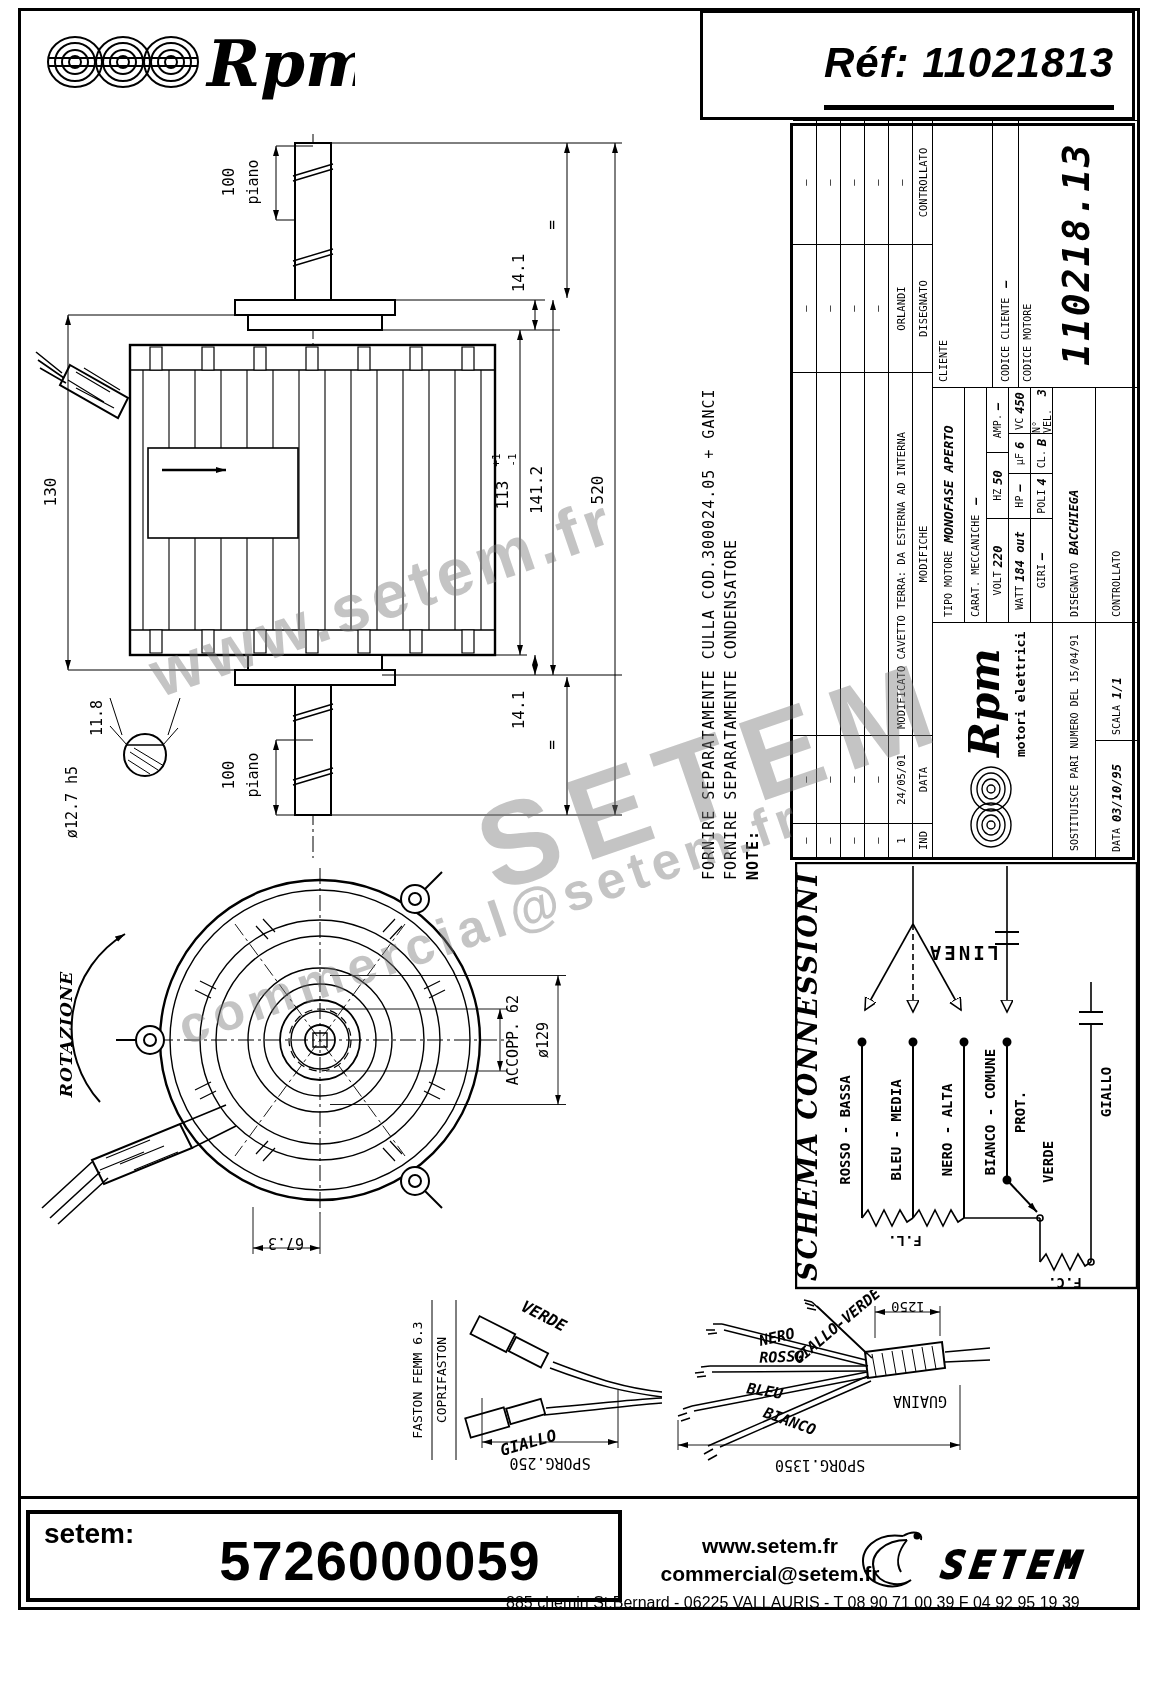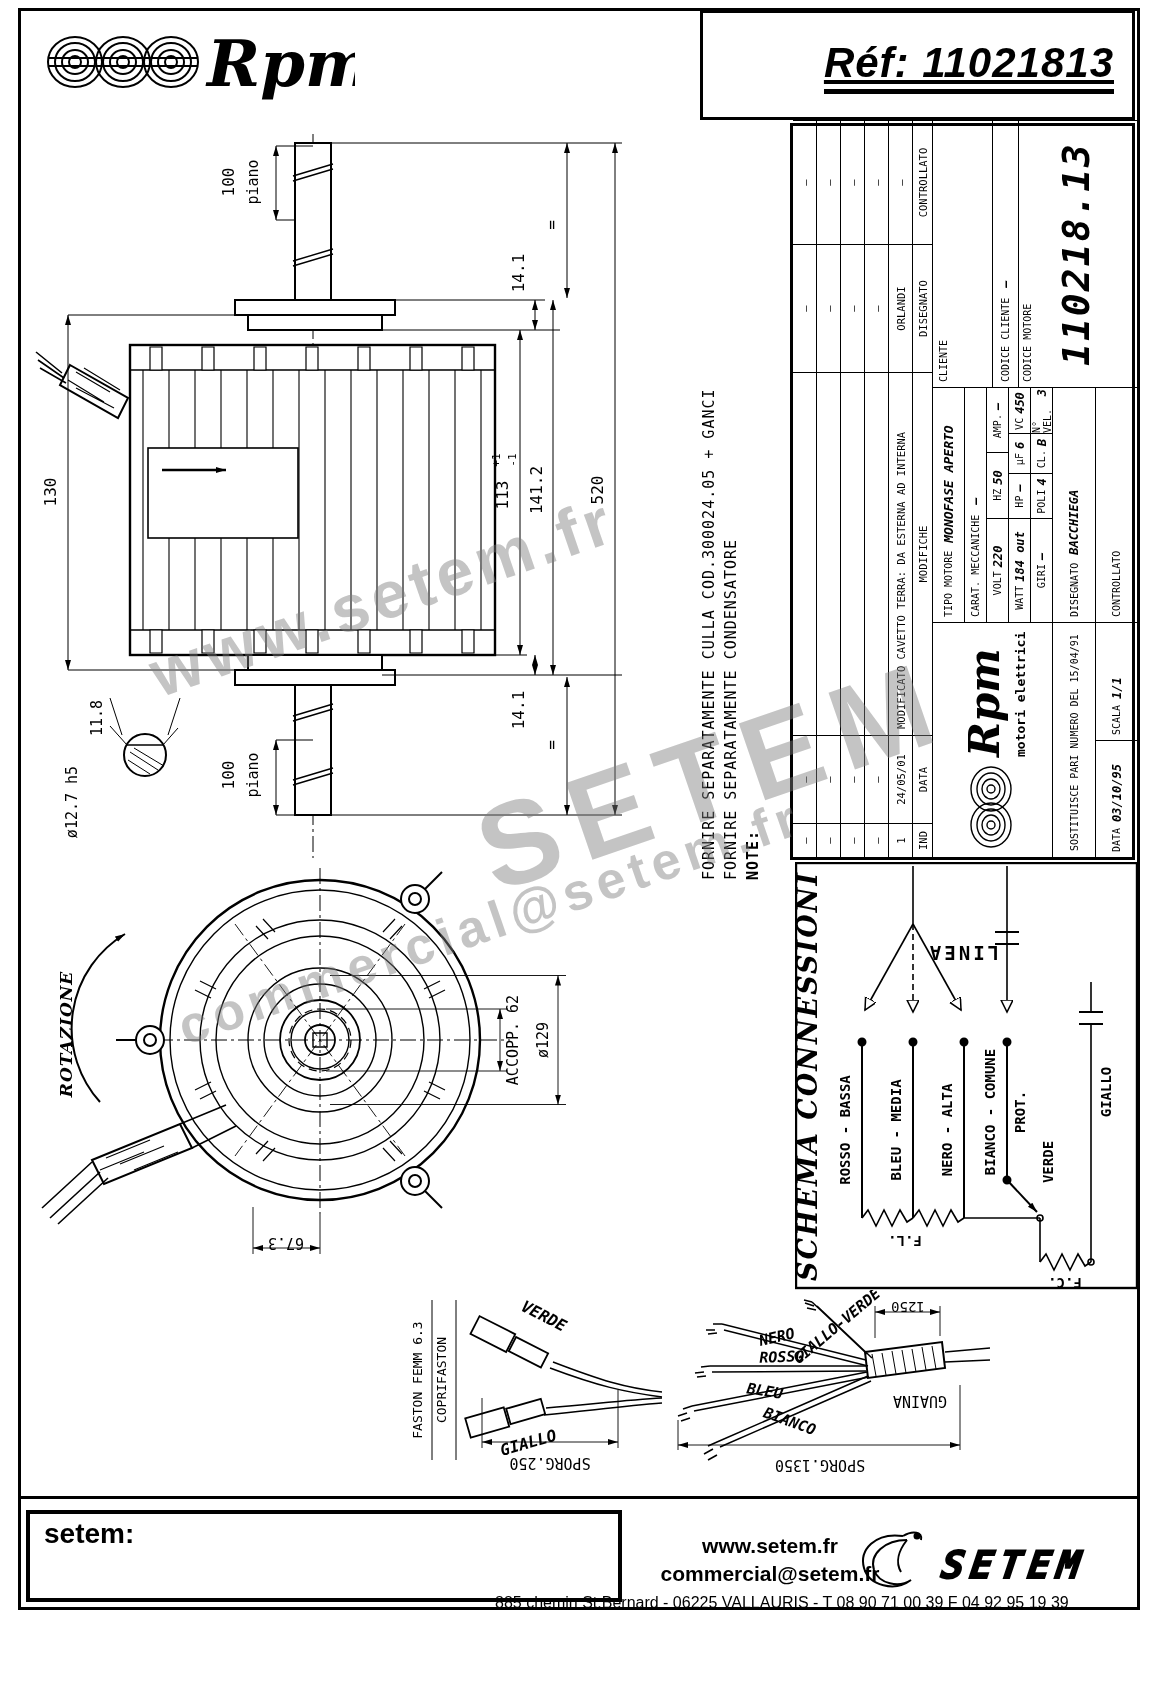--- a/index.html
+++ b/index.html
@@ -6,21 +6,21 @@
   #stage{position:relative;width:1158px;height:1690px;background:#fff;overflow:hidden;
          font-family:"DejaVu Sans Mono",monospace;color:#000;}
   .abs{position:absolute;}
   
   #frame{left:18px;top:8px;width:1116px;height:1596px;border:3px solid #000;}
   #footline{left:18px;top:1496px;width:1119px;height:0;border-top:3px solid #000;}
   
   #refbox{left:700px;top:10px;width:435px;height:110px;border:3px solid #000;box-sizing:border-box;
           text-align:right;}
   #refbox span{display:inline-block;margin:26px 18px 0 0;font:italic bold 42px "Liberation Sans",sans-serif;
-          border-bottom:5px solid #000;padding-bottom:2px;letter-spacing:1px;text-decoration:underline;}
+          border-bottom:5px solid #000;padding-bottom:18px;letter-spacing:1px;}
   
   .note{transform-origin:0 0;transform:rotate(-90deg);white-space:nowrap;
         font:15px "DejaVu Sans Mono",monospace;letter-spacing:1px;}
   
   #tbwrap{left:594px;top:319px;width:737px;height:345px;transform:rotate(-90deg);
           border:3px solid #000;box-sizing:border-box;background:transparent;}
   .tb{position:absolute;border-right:1.5px solid #000;border-bottom:1.5px solid #000;box-sizing:border-box;
       font:10px "DejaVu Sans Mono",monospace;overflow:hidden;}
   .tb .lab{font-size:10px;}
   .val{font-style:italic;font-weight:bold;font-size:12px;}
@@ -37,21 +37,21 @@
   
   .wm{color:rgba(125,125,125,0.45);font-family:"Liberation Sans",sans-serif;font-weight:bold;
       pointer-events:none;white-space:nowrap;z-index:40;}
   
   #codebox{left:26px;top:1510px;width:596px;height:92px;border:4px solid #000;box-sizing:border-box;}
   #codelab{left:44px;top:1518px;font:bold 28px "Liberation Sans",sans-serif;}
   #codeval{left:150px;top:1528px;width:460px;text-align:center;
            font:bold 56px "Liberation Sans",sans-serif;letter-spacing:1px;}
   #site{left:620px;top:1534px;width:300px;text-align:center;font:bold 21px "Liberation Sans",sans-serif;}
   #email{left:620px;top:1562px;width:300px;text-align:center;font:bold 21px "Liberation Sans",sans-serif;}
-  #addr{left:495px;top:1594px;width:645px;font:16px "Liberation Sans",sans-serif;white-space:nowrap;}
+  #addr{left:506px;top:1594px;width:645px;font:16px "Liberation Sans",sans-serif;white-space:nowrap;}
   
   svg text{font-family:"DejaVu Sans Mono",monospace;fill:#000;}
   .ts{font-size:16px;} .tt{font-size:15px;} .tw{font-size:14px;font-weight:bold;}
   .serif-it{font-family:"DejaVu Serif",serif;font-style:italic;font-weight:bold;}
 </style>
 </head>
 <body>
 
 <div id="stage">
 
@@ -529,20 +529,21 @@
     <text transform="rotate(180 160 170)" x="160" y="170" text-anchor="middle" font-size="15">SPORG.1350</text>
   </svg>
 
   <div class="abs wm" style="left:140px;top:640px;font-size:66px;letter-spacing:5px;transform:rotate(-19deg);transform-origin:0 0;">www.setem.fr</div>
   <div class="abs wm" style="left:460px;top:790px;font-size:118px;letter-spacing:16px;transform:rotate(-19deg);transform-origin:0 0;">SETEM</div>
   <div class="abs wm" style="left:170px;top:1000px;font-size:52px;letter-spacing:6px;transform:rotate(-19deg);transform-origin:0 0;">commercial@setem.fr</div>
 
   <div class="abs" id="footline"></div>
   <div class="abs" id="codebox"></div>
   <div class="abs" id="codelab">setem:</div>
+  <div class="abs" id="codeval">5726000059</div>
   <div class="abs" id="site">www.setem.fr</div>
   <div class="abs" id="email">commercial@setem.fr</div>
   <div class="abs" id="addr">885 chemin St.Bernard  -  06225 VALLAURIS  -  T 08 90 71 00 39   F 04 92 95 19 39</div>
   <svg class="abs" style="left:855px;top:1528px;" width="282" height="66">
     <g stroke="#000" fill="none" stroke-width="2">
       <path d="M48,8 C20,4 4,22 9,40 C14,58 40,64 56,52 C44,60 24,56 19,42 C14,26 30,12 52,12"></path>
       <path d="M48,8 C58,2 68,4 66,12 M52,12 C44,22 40,34 46,44"></path>
       <circle cx="62" cy="8" r="2.5" fill="#000"></circle>
     </g>
     <g transform="skewX(-8)">

